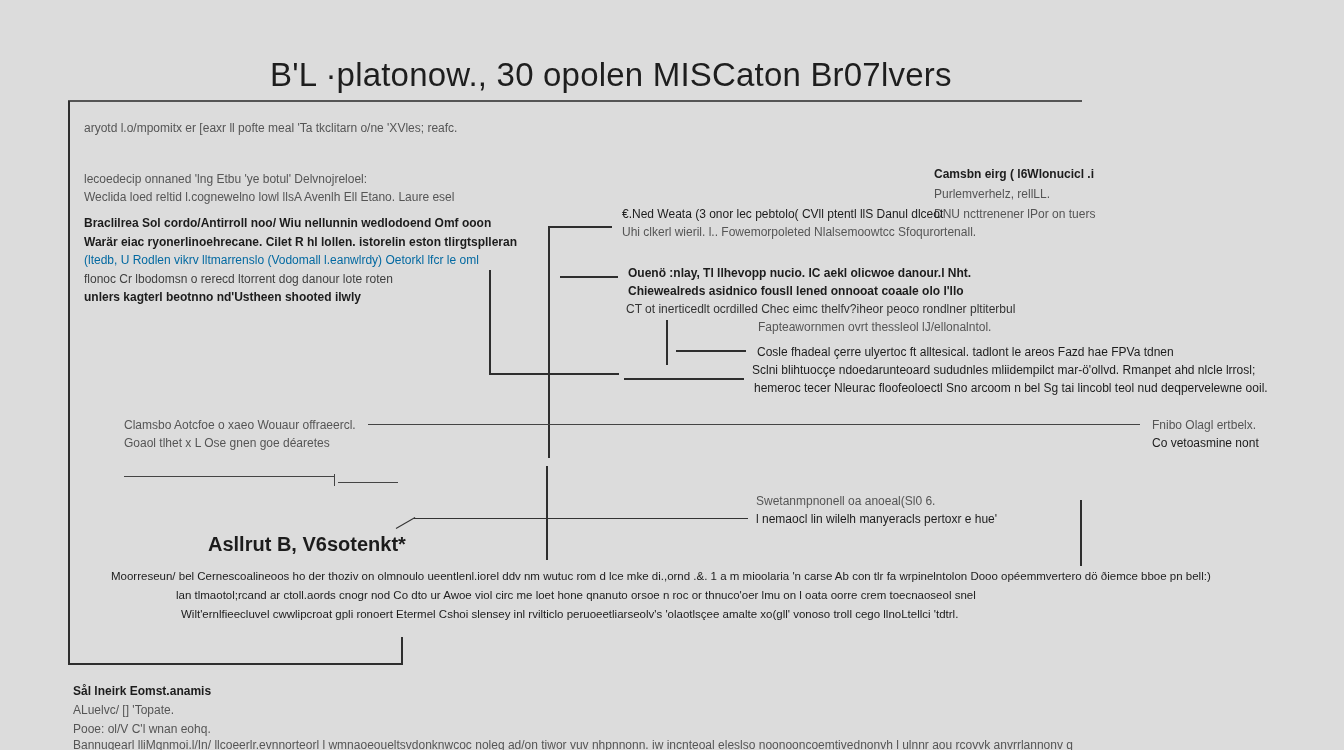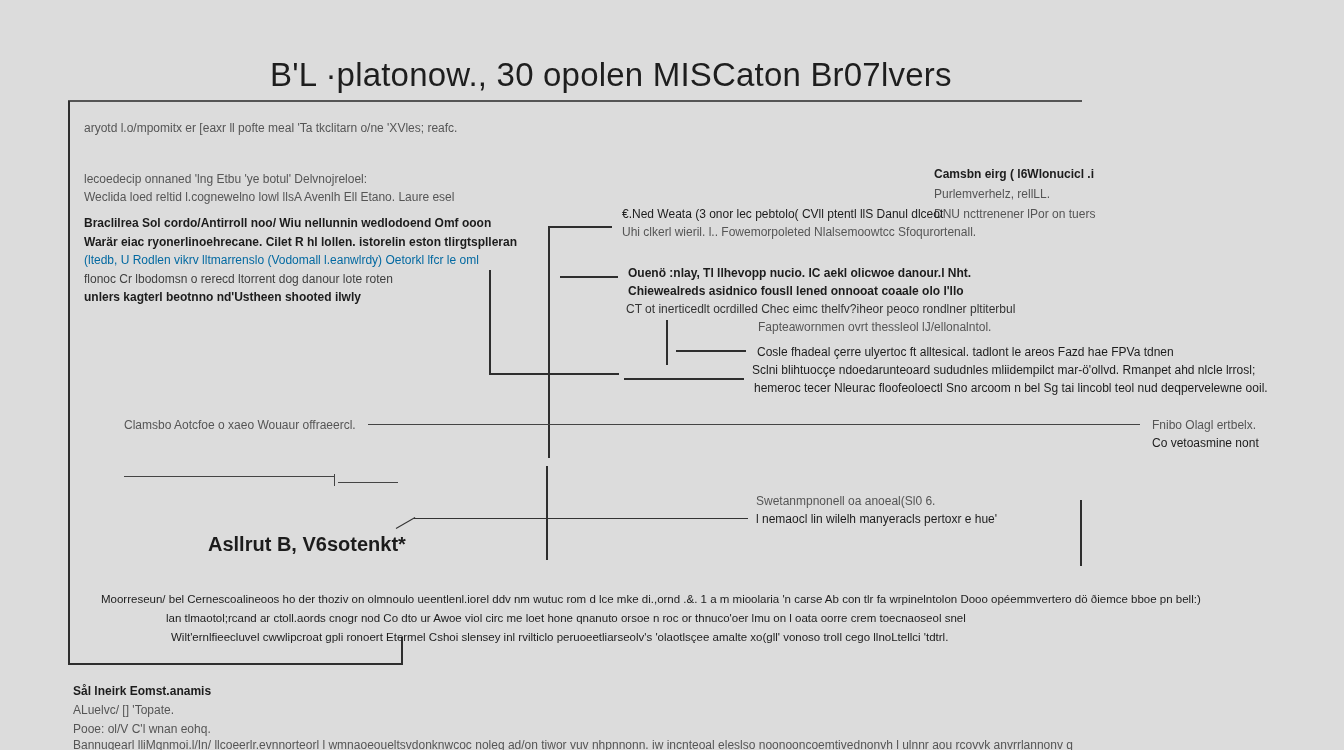--- a/index.html
+++ b/index.html
@@ -68,35 +68,36 @@
 </div>
 
 <div class="abs txt" style="left:752px; top:343px;">
   <span class="line dark" style="padding-left:5px">Cosle fhadeal çerre ulyertoc ft alltesical. tadlont le areos Fazd hae FPVa tdnen</span>
   <span class="line dark">Sclni blihtuocçe ndoedarunteoard sududnles mliidempilct mar-ö'ollvd. Rmanpet ahd nlcle lrrosl;</span>
   <span class="line dark" style="padding-left:2px">hemeroc tecer Nleurac floofeoloectl Sno arcoom n bel Sg tai lincobl teol nud deqpervelewne ooil.</span>
 </div>
 
 <div class="abs txt" style="left:124px; top:416px;">
   <span class="line">Clamsbo Aotcfoe o xaeo Wouaur offraeercl.</span>
+  <span class="line">Goaol tlhet x L Ose gnen goe déaretes</span>
 </div>
 
 <div class="abs txt" style="left:1152px; top:416px;">
   <span class="line">Fnibo  Olagl ertbelx.</span>
   <span class="line dark">Co vetoasmine nont</span>
 </div>
 
 <div class="abs txt" style="left:756px; top:492px;">
   <span class="line">Swetanmpnonell oa anoeal(Sl0 6.</span>
   <span class="line dark">l nemaocl lin wilelh manyeracls pertoxr e hue'</span>
 </div>
 
 <div class="abs subhead" style="left:208px; top:533px;">Asllrut B, V6sotenkt*</div>
 
-<div class="abs txt dark" style="left:101px; top:567px; line-height:19px; font-size:11.5px;margin-top:23px;">
+<div class="abs txt dark" style="left:111px; top:567px; line-height:19px; font-size:11.5px;">
   <span class="line">Moorreseun/ bel Cernescoalineoos ho der thoziv on olmnoulo ueentlenl.iorel ddv nm wutuc rom d lce mke di.,ornd .&amp;. 1 a m mioolaria 'n carse Ab con tlr fa wrpinelntolon Dooo opéemmvertero dö ðiemce bboe pn bell:)</span>
   <span class="line" style="padding-left:65px">lan tlmaotol;rcand ar ctoll.aords cnogr nod Co dto ur Awoe viol circ me loet hone qnanuto orsoe n roc or thnuco'oer lmu on l oata oorre crem toecnaoseol  snel</span>
   <span class="line" style="padding-left:70px">Wilt'ernlfieecluvel cwwlipcroat gpli ronoert Etermel Cshoi slensey inl rvilticlo peruoeetliarseolv's 'olaotlsçee amalte xo(gll' vonoso troll cego llnoLtellci 'tdtrl.</span>
 </div>
 
 <div class="abs txt" style="left:73px; top:682px; line-height:19px;">
   <span class="line bold">Sål lneirk Eomst.anamis</span>
   <span class="line">ALuelvc/ [] 'Topate.</span>
   <span class="line">Pooe: ol/V  C'l wnan eohq.</span>
   <span class="line" style="font-size:12px; line-height:12px;">Bannugearl lliMgnmoi.l/In/ llcoeerlr.evnnorteorl l wmnaoeoueltsvdonknwcoc noleg ad/on tiwor vuv nhpnnonn. iw incnteoal eleslso noonooncoemtivednonvh l ulnnr aou rcovvk anvrrlannonv q</span>

